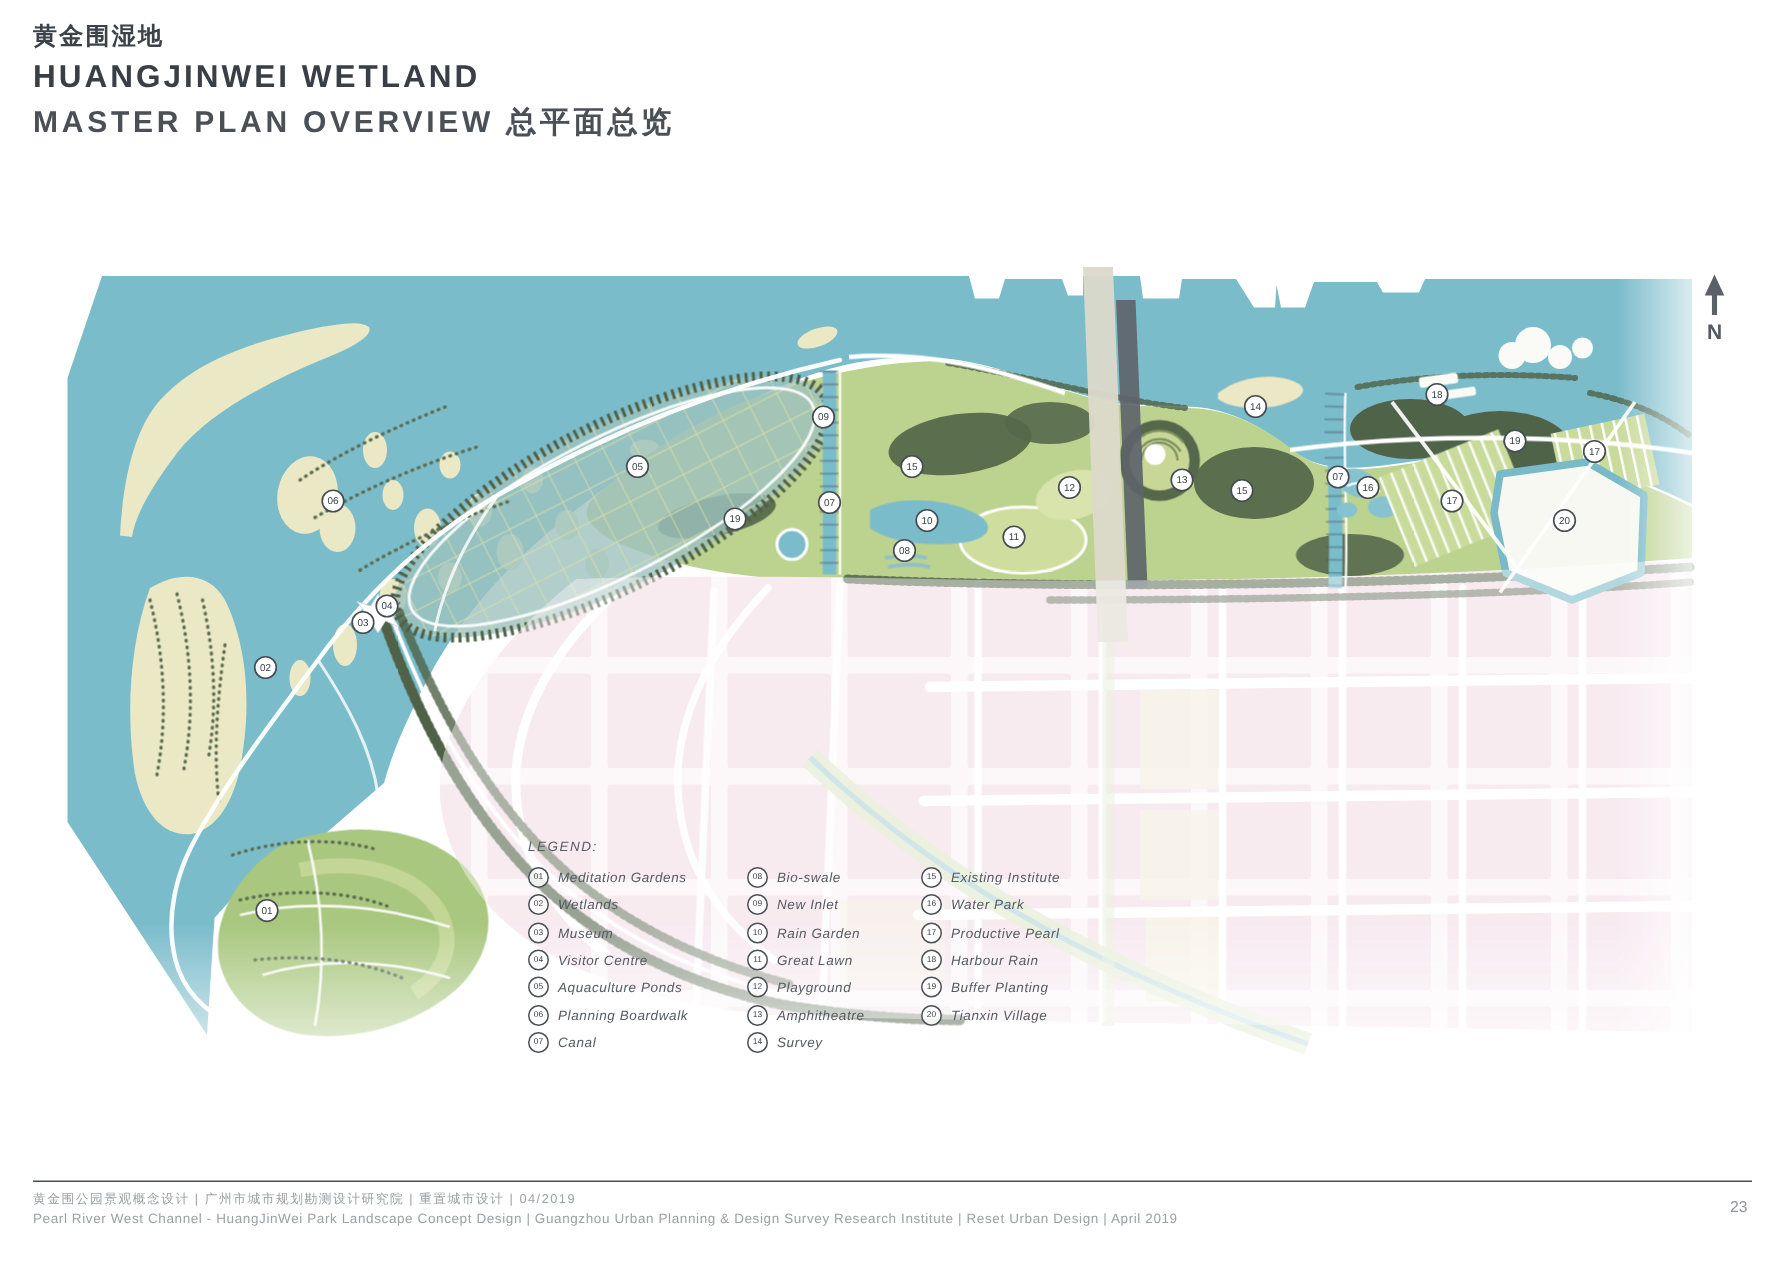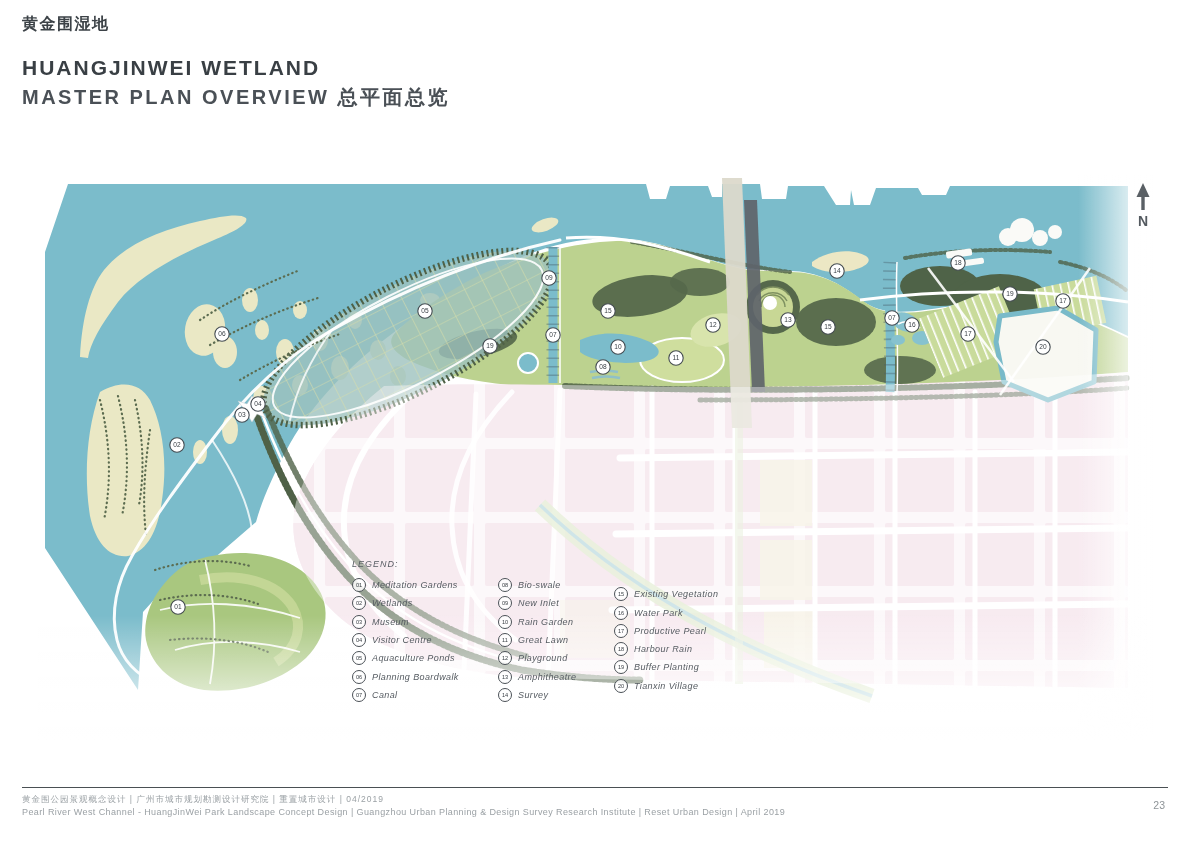--- a/index.html
+++ b/index.html
@@ -2,32 +2,32 @@
 <html><head>
 <meta charset="utf-8">
 <style>
   html,body{margin:0;padding:0;background:#fff;}
   body{width:1190px;height:841px;position:relative;overflow:hidden;
        font-family:"Liberation Sans", sans-serif;}
 
   
   .titleblock{position:absolute;left:22px;top:14px;color:#3A4045;}
   .t-zh{font-size:16px;font-weight:600;letter-spacing:1.5px;color:#3C4247;}
-  .t-en{font-size:21px;font-weight:bold;letter-spacing:2px;margin-top:21px;color:#393F44;}
+  .t-en{font-size:21px;font-weight:bold;letter-spacing:2px;margin-top:5px;color:#393F44;}
   .t-sub{font-size:20px;font-weight:700;letter-spacing:2.5px;margin-top:4px;color:#4A5056;}
 
   
   svg.map{position:absolute;left:0;top:0;width:1190px;height:841px;}
   .mkc{fill:#ffffff;stroke:#454C52;stroke-width:1.1;}
   .mkt{font-family:"Liberation Sans",sans-serif;font-size:6.6px;fill:#3A4046;text-anchor:middle;}
 
   
   .legend{position:absolute;left:352px;top:559px;color:#50565C;}
   .legend-heading{font-size:9px;letter-spacing:1px;color:#565C62;margin-bottom:7px;font-style:italic;}
-  .legend-cols{display:flex;align-items:center;}
+  .legend-cols{display:flex;align-items:flex-start;}
   .legend-col{display:flex;flex-direction:column;}
   .legend-col:nth-child(1){width:146px;}
   .legend-col:nth-child(2){width:116px;}
   .legend-col:nth-child(3){width:130px;}
   .legend-row{display:flex;align-items:center;height:18.3px;}
   .lnum{display:inline-flex;align-items:center;justify-content:center;
         width:12px;height:12px;border:1px solid #4A5056;border-radius:50%;
         font-size:5.6px;color:#3A4046;flex:0 0 auto;background:rgba(255,255,255,.85);}
   .llab{font-size:9px;font-style:italic;letter-spacing:.4px;margin-left:6px;color:#555B61;white-space:nowrap;}
 
@@ -463,21 +463,21 @@
           <span class="llab">Amphitheatre</span>
         </div>
         <div class="legend-row">
           <span class="lnum">14</span>
           <span class="llab">Survey</span>
         </div>
       </div>
       <div class="legend-col">
         <div class="legend-row">
           <span class="lnum">15</span>
-          <span class="llab">Existing Vegetation</span>
+          <span class="llab">Existing Institute</span>
         </div>
         <div class="legend-row">
           <span class="lnum">16</span>
           <span class="llab">Water Park</span>
         </div>
         <div class="legend-row">
           <span class="lnum">17</span>
           <span class="llab">Productive Pearl</span>
         </div>
         <div class="legend-row">

